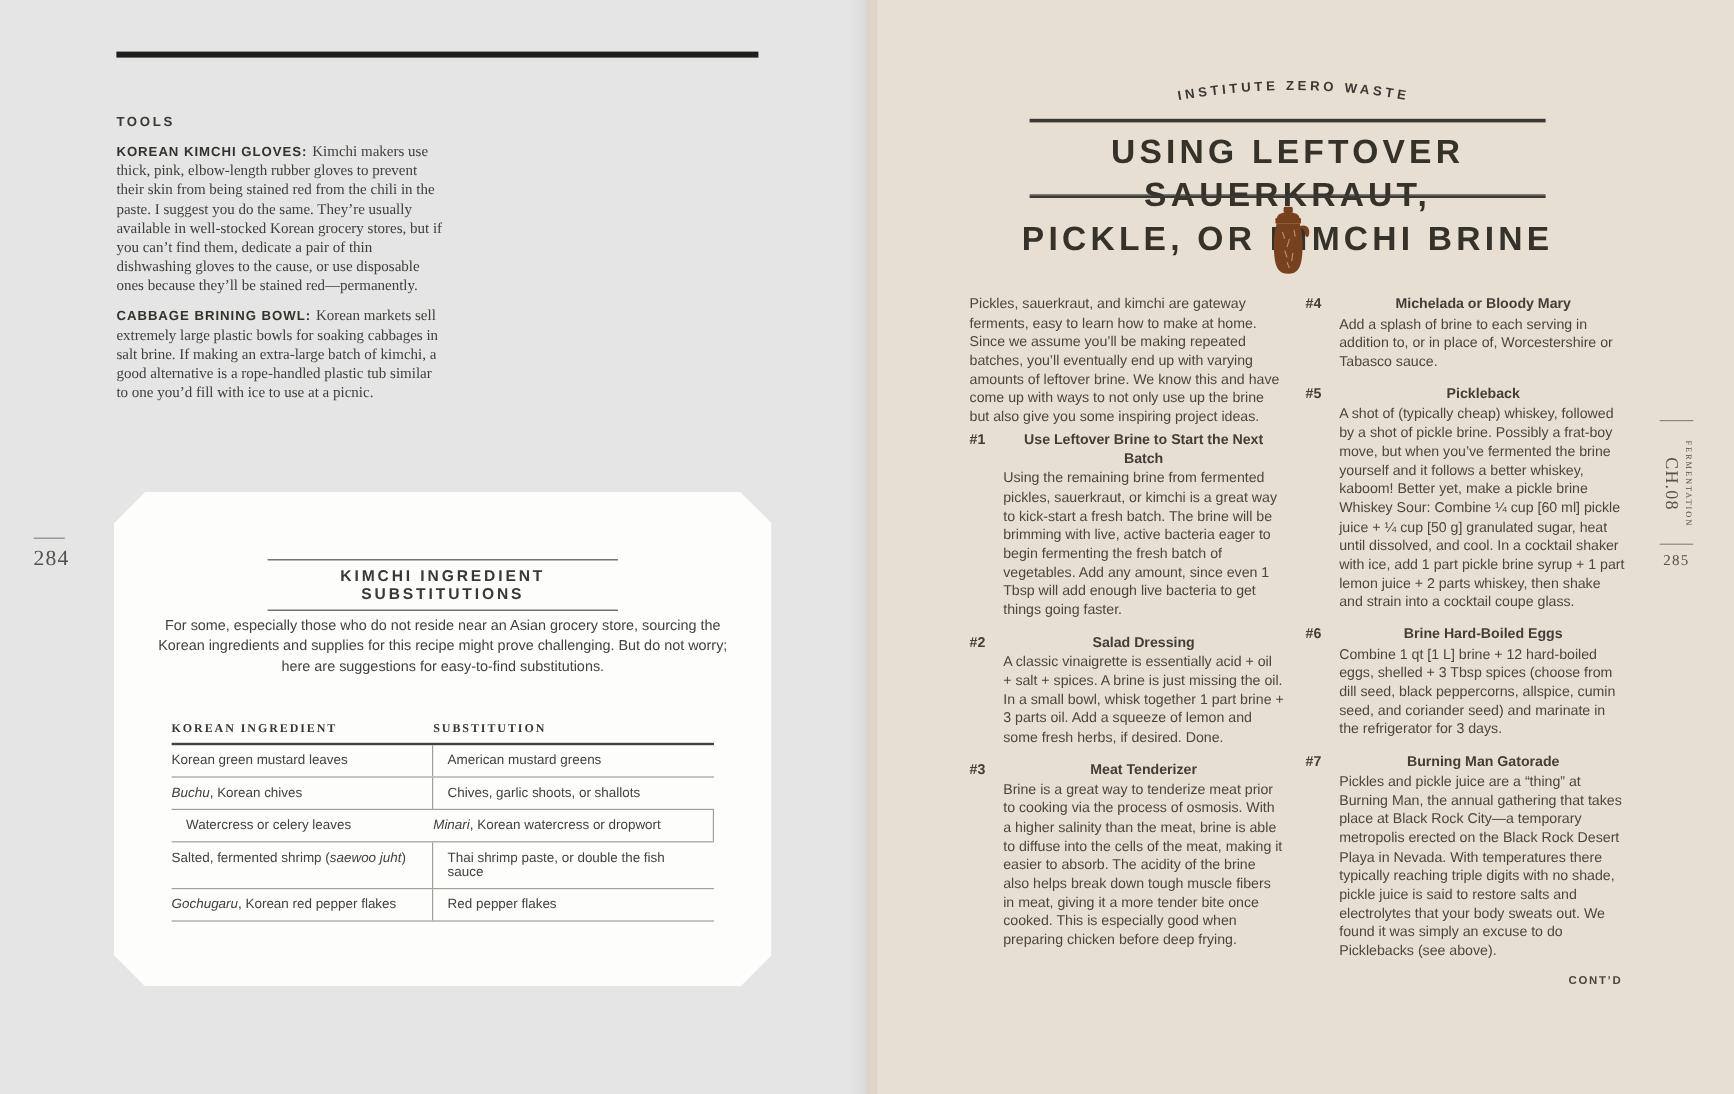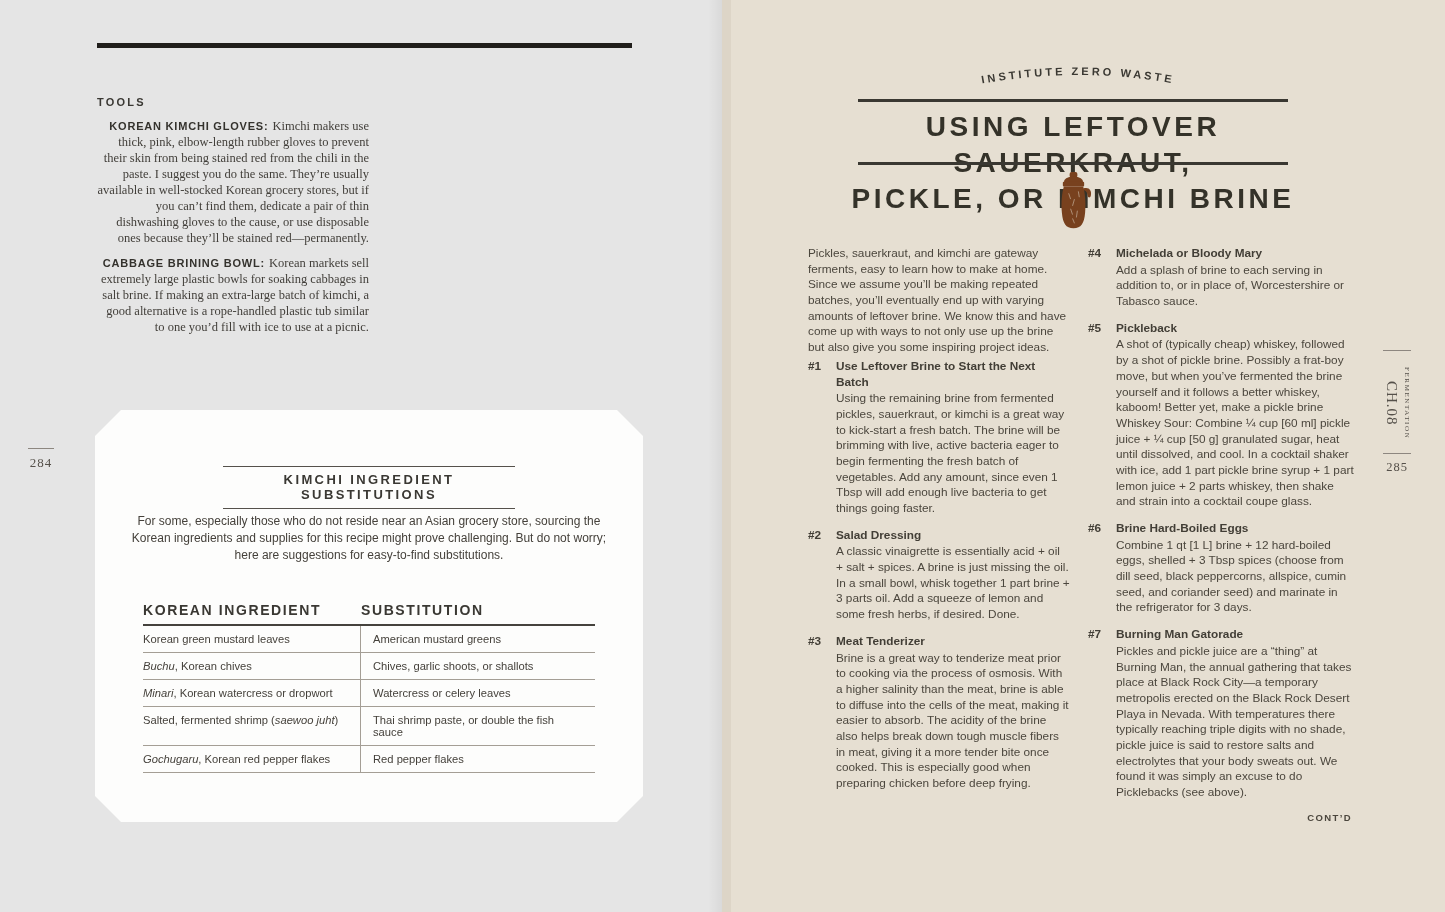--- a/index.html
+++ b/index.html
@@ -11,41 +11,41 @@
     color:#33312d;
   }
   
   .page-left { position:absolute; left:0; top:0; width:722px; height:912px; background:#e5e5e5; }
   .page-left::after{ content:""; position:absolute; right:0; top:0; bottom:0; width:14px;
     background:linear-gradient(to right, rgba(0,0,0,0) , rgba(0,0,0,0.05)); }
   .top-rule { position:absolute; left:97px; top:43px; width:535px; height:5px; background:#201e1b; }
   .tools-heading { position:absolute; left:97px; top:96px; font-size:11px; font-weight:bold;
     letter-spacing:2.2px; color:#3a3833; }
   .serif-para { position:absolute; left:97px; width:272px; font-family:"Liberation Serif", serif;
-    font-size:12.5px; line-height:1.28; color:#413e39; text-align:right; }
+    font-size:12.5px; line-height:1.28; color:#413e39; text-align:left; }
   .para1 { top:118px; }
   .para2 { top:255px; }
   .lead-in { font-family:"Liberation Sans", sans-serif; font-weight:bold; font-size:11px;
     letter-spacing:0.8px; color:#34322d; margin-right:4px; }
   .folio-left { position:absolute; left:28px; top:448px; width:26px; text-align:center; }
   .folio-rule { height:1px; background:#8d8780; margin-bottom:6px; }
-  .folio-num { font-family:"Liberation Serif", serif; font-size:13px; color:#55504a; letter-spacing:1px; }
+  .folio-num { font-family:"Liberation Serif", serif; font-size:18px; color:#55504a; letter-spacing:1px; }
   
   .subs-box { position:absolute; left:95px; top:410px; width:548px; height:412px; background:#fdfdfc;
     clip-path:polygon(26px 0, calc(100% - 26px) 0, 100% 26px, 100% calc(100% - 26px),
       calc(100% - 26px) 100%, 26px 100%, 0 calc(100% - 26px), 0 26px); }
   .subs-title { margin:56px auto 0; width:292px; text-align:center;
     border-top:1.5px solid #55514b; border-bottom:1.5px solid #55514b;
     padding:5px 0 6px; font-size:13px; font-weight:bold; letter-spacing:2.4px; color:#3a3833; }
   .subs-intro { margin:4px auto 0; width:492px; text-align:center; font-size:12px;
     line-height:1.4; color:#45413b; }
   .subs-table { position:absolute; left:48px; top:192px; width:452px; font-size:11.2px; color:#45413b; }
   .t-head { display:grid; grid-template-columns:218px 1fr; padding-bottom:6px;
     border-bottom:2px solid #45423d; }
-  .th { font-size:14px; font-weight:bold; letter-spacing:1.6px; color:#3a3833; }
+  .th { font-size:10px; font-weight:bold; letter-spacing:1.6px; color:#3a3833;font-family:Liberation Serif, serif; }
   .t-row { display:grid; grid-template-columns:218px 1fr; border-bottom:1px solid #a49e95; }
   .td { padding:7px 10px 7px 0; }
   .td1 { border-right:1px solid #a49e95; }
   .td2 { padding-left:12px; }
   .td em { font-style:italic; }
   
   .page-right { position:absolute; left:722px; top:0; width:723px; height:912px; background:#e6dfd2; }
   .page-right::before { content:""; position:absolute; left:0; top:0; bottom:0; width:9px;
     background:#ddd5c7; }
   .kicker-arc { position:absolute; left:206px; top:56px; width:300px; height:38px; overflow:visible; }
@@ -54,21 +54,21 @@
     font-size:28px; font-weight:bold; letter-spacing:3.5px; color:#343229; line-height:1.28; }
   .title-rule-bottom { position:absolute; left:136px; top:162px; width:430px; height:2px;
     border-top:1px solid #3a3832; border-bottom:2px solid #3a3832; }
   .crock { position:absolute; left:329px; top:172px; width:45px; height:60px; }
   .col { position:absolute; top:246px; font-size:11.8px; line-height:1.33; color:#4b463d; }
   .col1 { left:86px; width:262px; }
   .col2 { left:366px; width:268px; }
   .col .intro { margin-bottom:3px; }
   .item { display:flex; margin-bottom:11px; }
   .item-num { width:28px; flex:none; font-weight:bold; color:#423e36; }
-  .item-title { font-weight:bold; color:#423e36; margin-bottom:1px; }
+  .item-title { font-weight:bold; color:#423e36; margin-bottom:1px;text-align:center; }
   .contd { text-align:right; font-size:9.5px; font-weight:bold; letter-spacing:1.4px;
     color:#4b463d; margin-top:4px; padding-right:4px; }
   
   .chapter-marker { position:absolute; left:652px; top:350px; width:46px; text-align:center; }
   .marker-rule { width:28px; height:1px; background:#8d8780; margin:0 auto; }
   .marker-text { display:flex; justify-content:center; align-items:center; gap:3px;
     margin:12px auto 10px; height:80px; }
   .ch-num, .ch-label { writing-mode:vertical-rl; font-family:"Liberation Serif", serif; color:#55504a; }
   .ch-num { font-size:15px; letter-spacing:1px; }
   .ch-label { font-size:7px; letter-spacing:1.6px; }
@@ -105,22 +105,22 @@
 
         <div class="t-row">
           <div class="td td1"><span>Korean green mustard leaves</span><em></em><span></span></div>
           <div class="td td2">American mustard greens</div>
         </div>
         <div class="t-row">
           <div class="td td1"><span></span><em>Buchu</em><span>, Korean chives</span></div>
           <div class="td td2">Chives, garlic shoots, or shallots</div>
         </div>
         <div class="t-row">
+          <div class="td td2">Watercress or celery leaves</div>
           <div class="td td1"><span></span><em>Minari</em><span>, Korean watercress or dropwort</span></div>
-          <div class="td td2">Watercress or celery leaves</div>
         </div>
         <div class="t-row">
           <div class="td td1"><span>Salted, fermented shrimp (</span><em>saewoo juht</em><span>)</span></div>
           <div class="td td2">Thai shrimp paste, or double the fish sauce</div>
         </div>
         <div class="t-row">
           <div class="td td1"><span></span><em>Gochugaru</em><span>, Korean red pepper flakes</span></div>
           <div class="td td2">Red pepper flakes</div>
         </div>
       </div>

